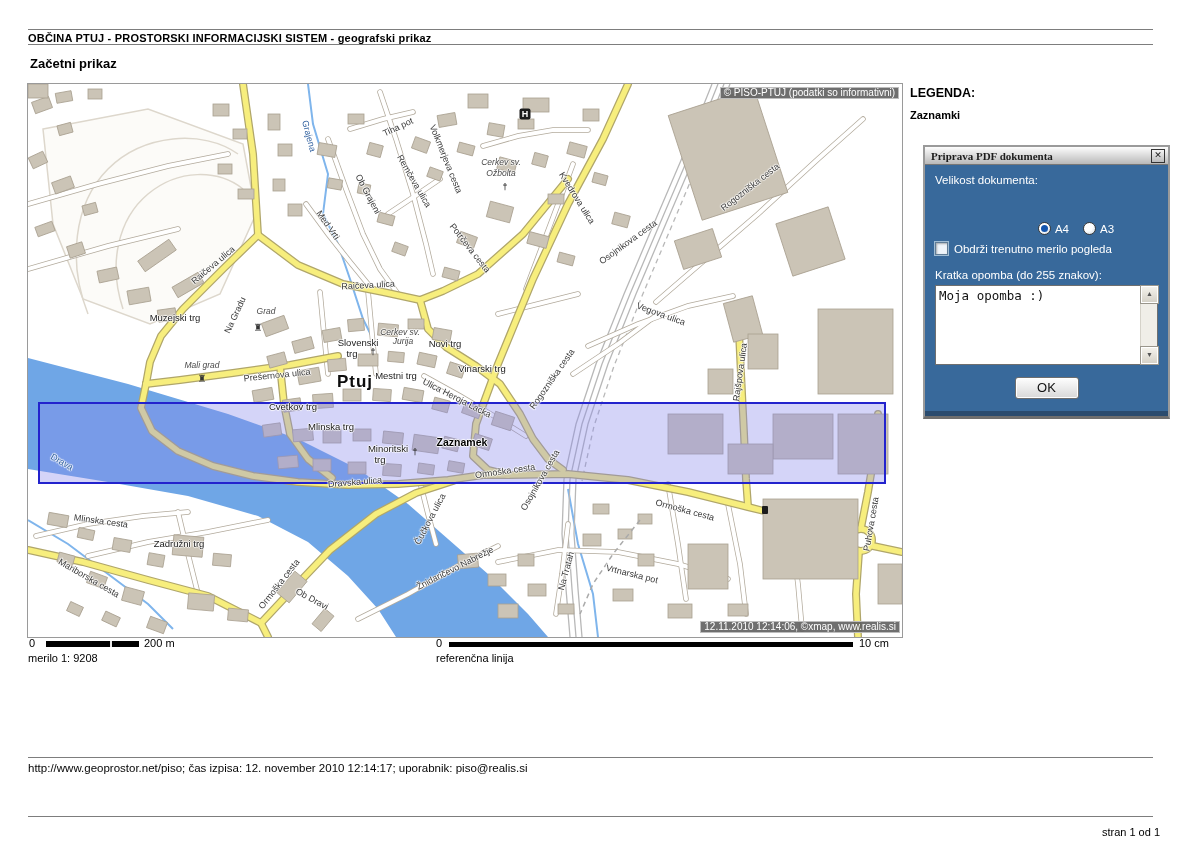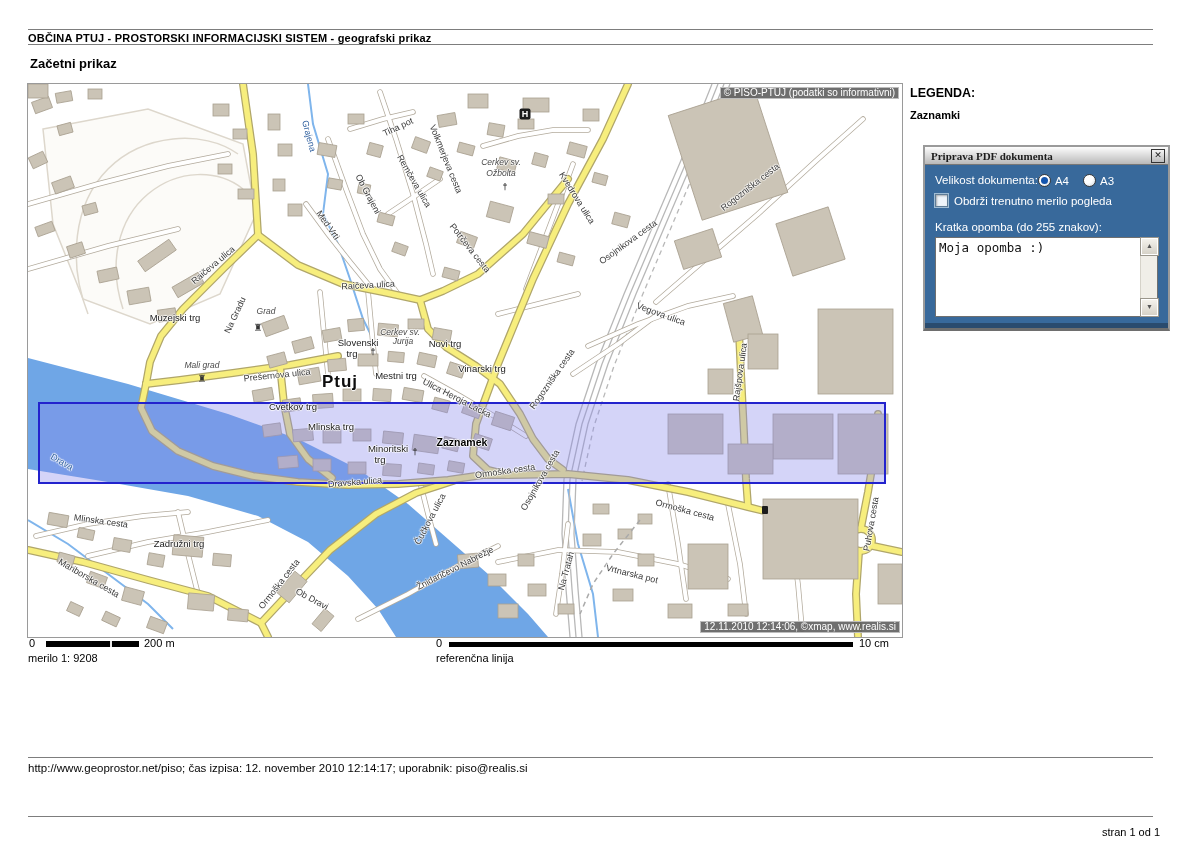--- a/index.html
+++ b/index.html
@@ -41,21 +41,21 @@
              border-bottom:1px solid #777;padding:0 3px 0 6px;}
   .dlg-title-txt{flex:1;font-size:11px;font-weight:700;color:#1c1c1c;font-family:Liberation Serif, serif;}
   .dlg-x{width:12px;height:12px;border:1px solid #333;background:linear-gradient(#f4f4f4,#bcbcbc);
          font-size:9px;line-height:11px;text-align:center;color:#222;cursor:default;}
   .dlg-body{padding:9px 10px 6px 10px;border-bottom:5px solid #2a4b6e;color:#fff;font-size:11.5px;}
   .row1{display:flex;}
   .radio{width:11px;height:11px;border-radius:50%;border:1px solid #3c3c3c;display:inline-block;
          background:radial-gradient(circle at 35% 30%,#ffffff 45%,#c9d4dd);position:relative;
          vertical-align:-2px;}
   .radio.sel::after{content:"";position:absolute;inset:2px;border-radius:50%;background:#1355ae;}
-  .opt{display:inline-flex;align-items:center;gap:4px;}
+  .opt{display:inline-flex;align-items:center;gap:4px;margin-top:48px;}
   .row2{display:flex;align-items:center;gap:6px;margin-top:7px;}
   .cb{width:11px;height:11px;background:#eef4fa;border:1px solid #5f7c96;
       box-shadow:inset 1px 1px 2px rgba(0,0,0,.3),0 0 0 1px #9fbcd4;}
   .note-lbl{margin-top:14px;}
   .note-box{margin-top:4px;height:78px;background:#fff;border:1px solid #6f6f6f;position:relative;}
   .note-text{position:absolute;left:3px;top:2px;right:18px;bottom:2px;
              font-family:"DejaVu Sans Mono",monospace;font-size:12.5px;color:#111;overflow:hidden;}
   .sbar{position:absolute;top:0;right:0;bottom:0;width:16px;background:#f0eee8;border-left:1px solid #d5d2c9;}
   .sbtn{position:absolute;left:0;width:15px;height:15px;background:linear-gradient(#f4f2ec,#d6d2c8);
         border:1px solid #fff;outline:1px solid #9a968c;font-size:7px;color:#555;text-align:center;
@@ -356,21 +356,21 @@
         <span class="lbl square" style="left: 147px; top: 233px; --r: 0deg;">Muzejski trg</span>
         <span class="lbl " style="left: 207px; top: 231px; --r: -65deg;">Na Gradu</span>
         <span class="lbl poi" style="left: 238px; top: 227px; --r: 0deg;">Grad</span>
         <span class="lbl square" style="left: 330px; top: 258px; --r: 0deg;">Slovenski</span>
         <span class="lbl square" style="left: 324px; top: 269px; --r: 0deg;">trg</span>
         <span class="lbl poi" style="left: 372px; top: 248px; --r: 0deg;">Cerkev sv.</span>
         <span class="lbl poi" style="left: 375px; top: 257px; --r: 0deg;">Jurija</span>
         <span class="lbl square" style="left: 417px; top: 259px; --r: 0deg;">Novi trg</span>
         <span class="lbl poi" style="left: 174px; top: 281px; --r: 0deg;">Mali grad</span>
         <span class="lbl " style="left: 249px; top: 291px; --r: -6deg;">Prešernova ulica</span>
-        <span class="lbl city" style="left: 312px; top: 298px; --r: 0deg;">Ptuj</span>
+        <span class="lbl city" style="left: 327px; top: 298px; --r: 0deg;">Ptuj</span>
         <span class="lbl square" style="left: 368px; top: 291px; --r: 0deg;">Mestni trg</span>
         <span class="lbl " style="left: 429px; top: 314px; --r: 27deg;">Ulica Heroja Lacka</span>
         <span class="lbl square" style="left: 454px; top: 284px; --r: 0deg;">Vinarski trg</span>
         <span class="lbl " style="left: 524px; top: 295px; --r: -55deg;">Rogozniška cesta</span>
         <span class="lbl " style="left: 633px; top: 230px; --r: 20deg;">Vegova ulica</span>
         <span class="lbl " style="left: 722px; top: 103px; --r: -38deg;">Rogozniška cesta</span>
         <span class="lbl square" style="left: 265px; top: 322px; --r: 0deg;">Cvetkov trg</span>
         <span class="lbl square" style="left: 303px; top: 342px; --r: 0deg;">Mlinska trg</span>
         <span class="lbl square" style="left: 360px; top: 364px; --r: 0deg;">Minoritski</span>
         <span class="lbl square" style="left: 352px; top: 375px; --r: 0deg;">trg</span>
@@ -430,20 +430,23 @@
         <span>Obdrži trenutno merilo pogleda</span>
       </div>
       <div class="note-lbl">Kratka opomba (do 255 znakov):</div>
       <div class="note-box">
         <div class="note-text">Moja opomba :)</div>
         <div class="sbar">
           <div class="sbtn up">▲</div>
           <div class="sbtn dn">▼</div>
         </div>
       </div>
+      <div class="okrow">
+        <span class="okbtn">OK</span>
+      </div>
     </div>
   </div>
 
   <div class="sc" style="left:29px;top:637px">0</div>
   <div class="bar" style="left:46px;top:641px;width:93px;height:6px">
     <div class="notch" style="left:64px"></div>
   </div>
   <div class="sc" style="left:144px;top:637px">200 m</div>
   <div class="sc" style="left:28px;top:652px">merilo 1: 9208</div>
 

